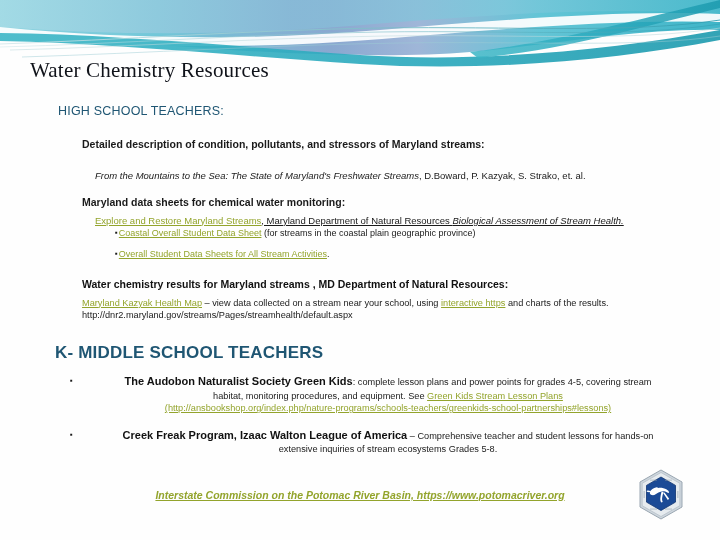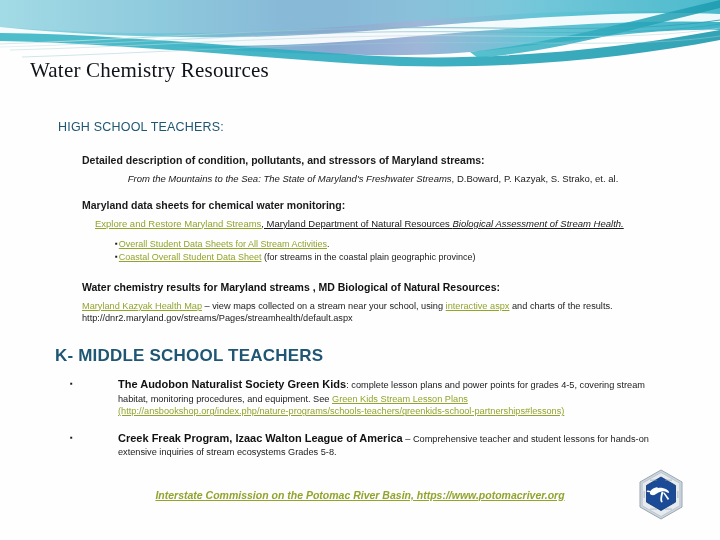--- a/index.html
+++ b/index.html
@@ -42,21 +42,21 @@
     font-weight: 400;
     color: #10131a;
     letter-spacing: 0.2px;
     white-space: nowrap;
   }
 
   
   #body-block {
     position: absolute;
     left: 0;
-    top: 116px;
+    top: 100px;
     width: 713px;
   }
 
   .sec-head {
     color: #1f5673;
     font-size: 12.5px;
     font-weight: 400;
     letter-spacing: 0.2px;
   }
   .sec-head.hs { margin-left: 58px; }
@@ -120,20 +120,21 @@
     font-size: 8px;
     color: #1a1a1a;
   }
   .km-bullet .btitle {
     font-weight: 700;
     font-size: 11px;
     color: #111;
   }
   .km-bullet .cont {
     margin-left: 30px;
+    text-align: center;
   }
 
   a.lnk, .lnk {
     color: #93a42c;
     text-decoration: underline;
   }
 
   #footer-link {
     position: absolute;
     left: 0;
@@ -213,42 +214,42 @@
   </div>
 
   <div id="slide-title">Water Chemistry Resources</div>
 
   <div id="body-block">
 
     <div class="sec-head hs" style="margin-top:4px;">HIGH SCHOOL TEACHERS:</div>
 
     <div class="lvl2" style="margin-top:20px;">Detailed description of condition, pollutants, and stressors of Maryland streams:</div>
 
-    <div class="lvl3" style="margin-top:7px;text-align:center;">
+    <div class="lvl3" style="margin-top:20px;">
       <span class="ital">From the Mountains to the Sea: The State of Maryland's Freshwater Streams</span><span>, D.Boward, P. Kazyak, S. Strako, et. al.</span>
     </div>
 
     <div class="lvl2" style="margin-top:13px;">Maryland data sheets for chemical water monitoring:</div>
 
     <div class="lvl3" style="margin-top:7px;text-decoration:underline;">
       <span class="lnk">Explore and Restore Maryland Streams</span><span>, Maryland Department of Natural Resources </span><span class="ital">Biological Assessment of Stream Health.</span>
     </div>
 
+    <div class="lvl4">
+      <span class="sqb">▪</span><span class="lnk">Coastal Overall Student Data Sheet</span><span>  (for streams in the coastal plain geographic province)</span>
+    </div>
+
     <div class="lvl4" style="margin-top:8px;">
       <span class="sqb">▪</span><span class="lnk">Overall Student Data Sheets for All Stream Activities</span><span>.</span>
     </div>
 
-    <div class="lvl4">
-      <span class="sqb">▪</span><span class="lnk">Coastal Overall Student Data Sheet</span><span>  (for streams in the coastal plain geographic province)</span>
-    </div>
-
-    <div class="wc-head" style="margin-top:17px;">Water chemistry results for Maryland streams , MD Biological of Natural Resources:</div>
+    <div class="wc-head" style="margin-top:17px;">Water chemistry results for Maryland streams , MD Department of Natural Resources:</div>
 
     <div class="wc-body" style="margin-top:7px;">
-      <span class="lnk">Maryland Kazyak Health Map</span><span> – view maps collected on a stream near your school, using </span><span class="lnk">interactive aspx</span><span> and charts of the results.  http://dnr2.maryland.gov/streams/Pages/streamhealth/default.aspx</span>
+      <span class="lnk">Maryland Kazyak Health Map</span><span> – view data collected on a stream near your school, using </span><span class="lnk">interactive https</span><span> and charts of the results.  http://dnr2.maryland.gov/streams/Pages/streamhealth/default.aspx</span>
     </div>
 
     <div class="sec-head km" style="margin-top:22px;">K- MIDDLE SCHOOL TEACHERS</div>
 
     <div class="km-bullet" style="margin-top:11px;">
       <span class="bdot">▪</span>
       <div class="cont">
         <span class="btitle">The Audobon Naturalist Society Green Kids</span><span>: complete lesson plans and power points for grades 4-5, covering stream habitat, monitoring procedures, and equipment. See </span><span class="lnk">Green Kids Stream Lesson Plans</span><br><span class="lnk">(http://ansbookshop.org/index.php/nature-programs/schools-teachers/greenkids-school-partnerships#lessons)</span>
       </div>
     </div>

